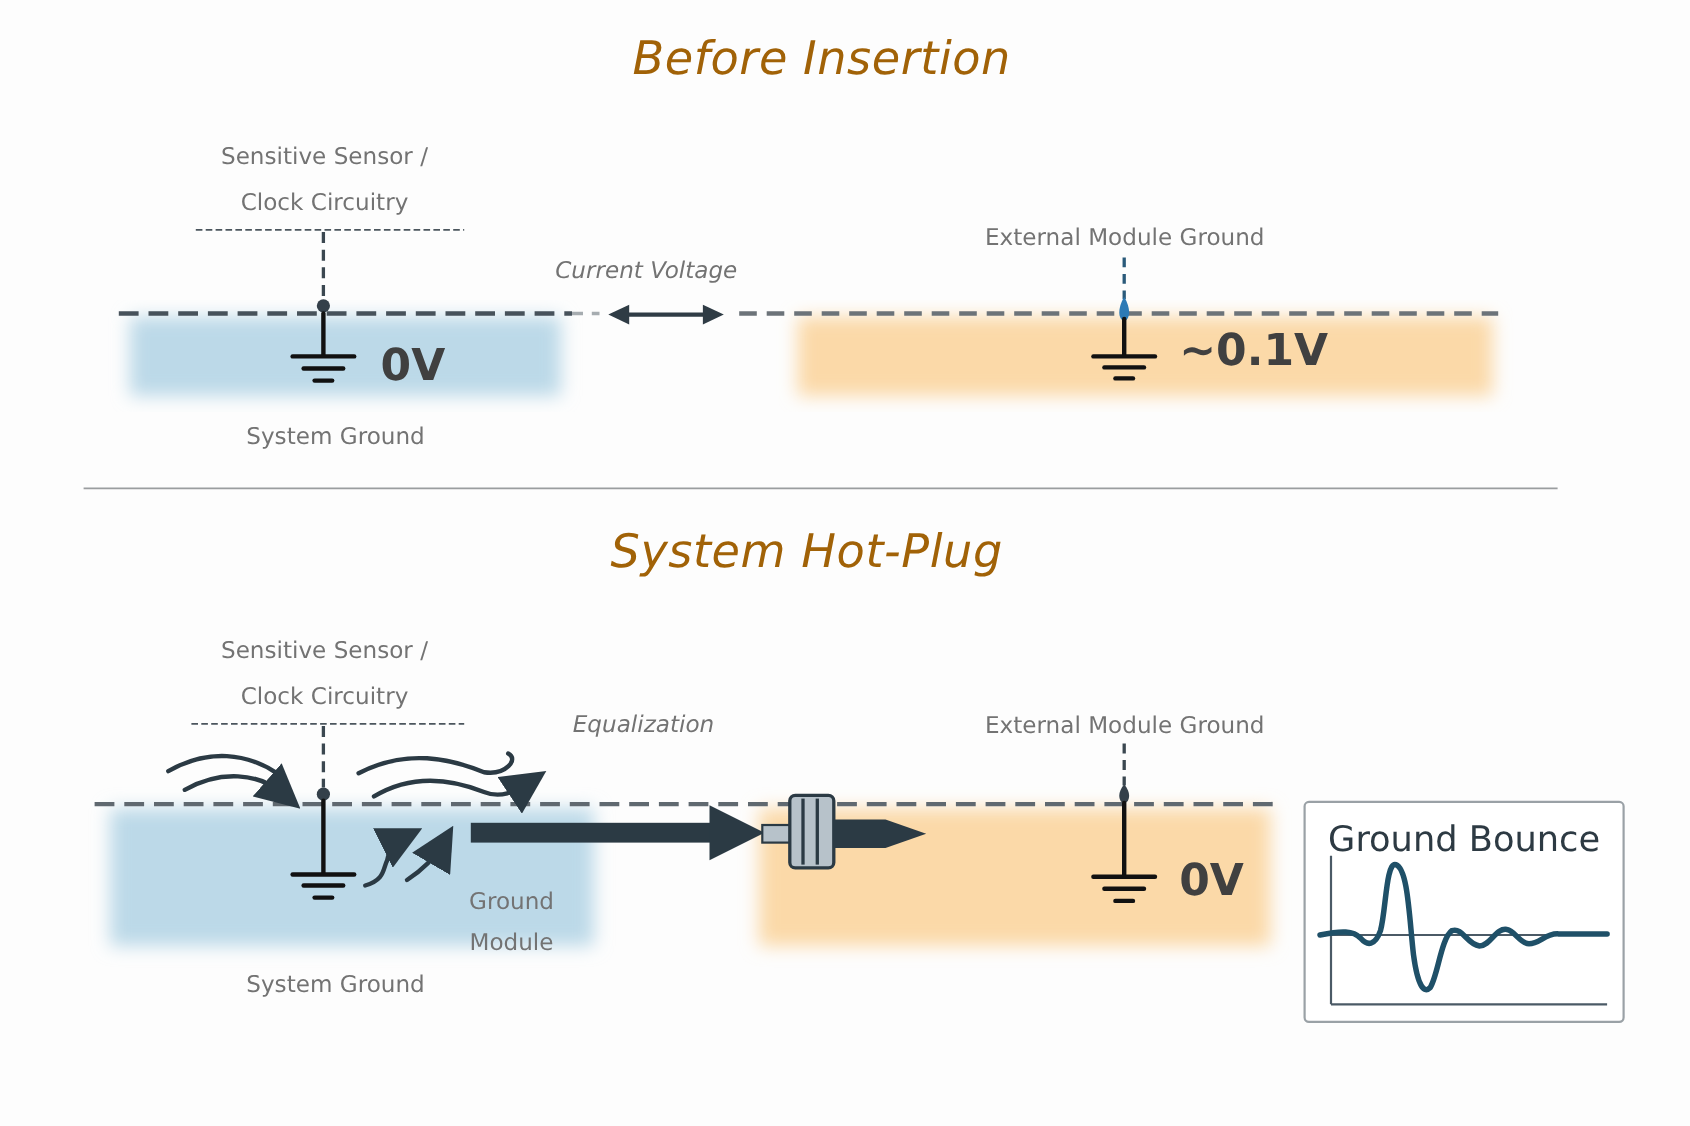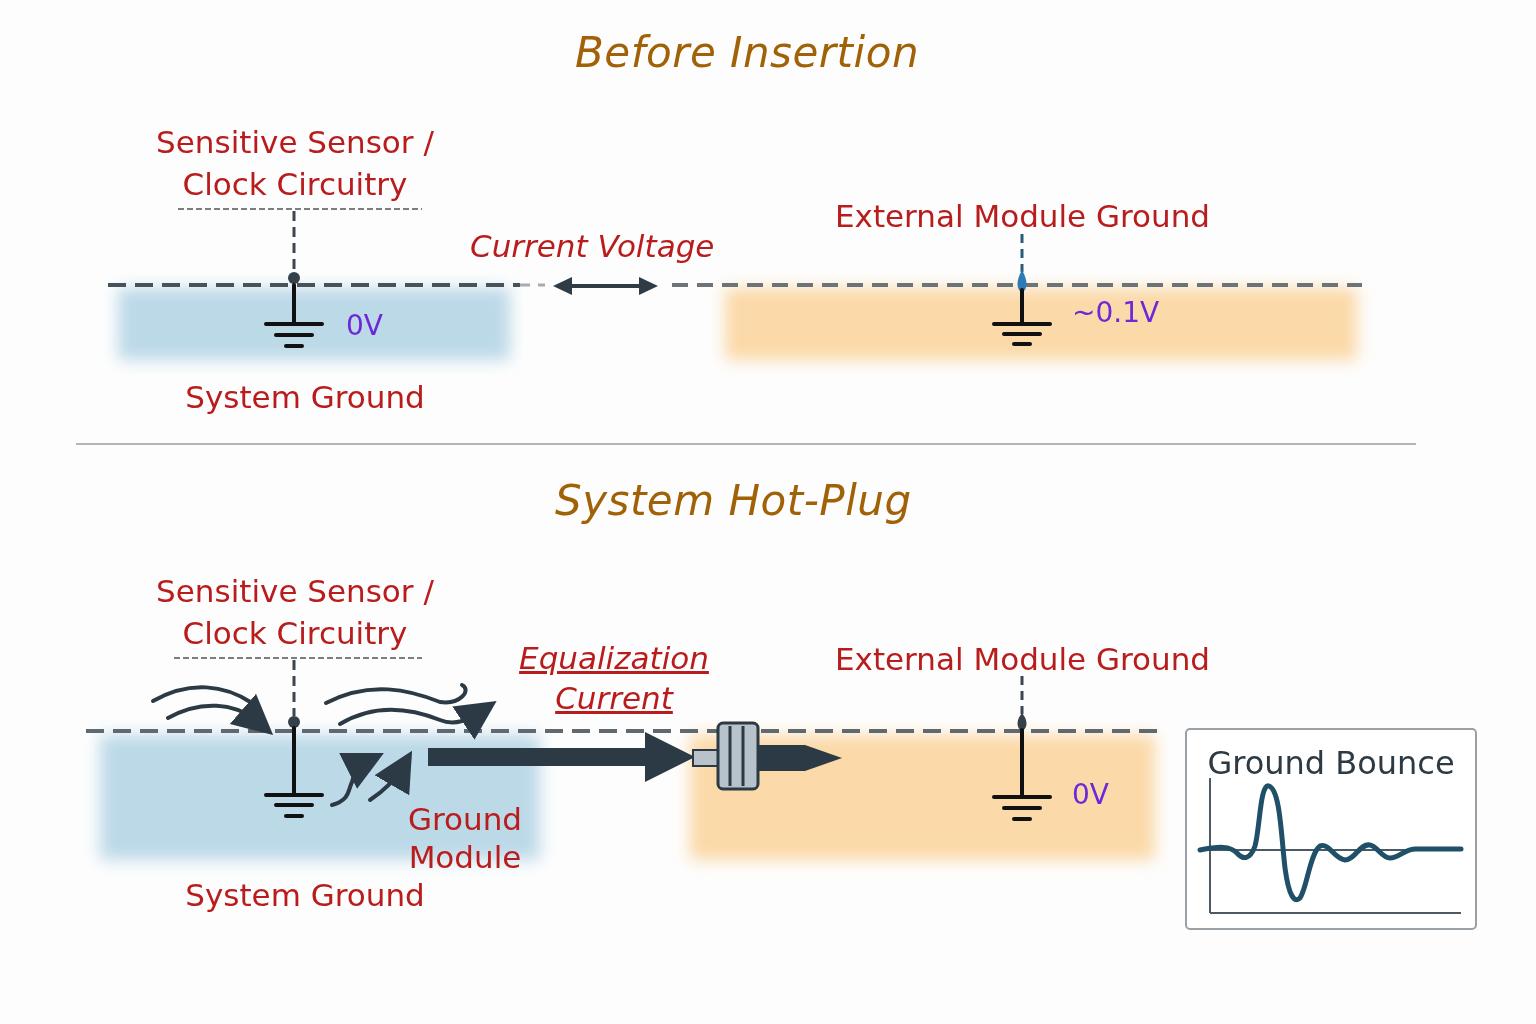--- a/index.html
+++ b/index.html
@@ -1,22 +1,22 @@
 <!DOCTYPE html>
 <html><head>
 <meta charset="utf-8">
 <style>
   html, body { margin:0; padding:0; background:#fdfdfd; }
   body { width:1536px; height:1024px; position:relative; overflow:hidden;
          font-family:"DejaVu Sans", sans-serif; color:#2b3a44; }
   .abs { position:absolute; }
   .title { font-style:italic; font-size:42px; font-weight:500; color:#a16207; white-space:nowrap; letter-spacing:0.5px; }
-  .lbl { font-size:31px; color:#b91c1c; white-space:nowrap; text-align:center; line-height:42px; }
+  .lbl { font-size:21px; color:#737373; white-space:nowrap; text-align:center; line-height:42px; }
   .ital { font-style:italic; }
-  .volt { font-size:28px; color:#6d28d9; white-space:nowrap; }
+  .volt { font-size:40px; color:#404040; white-space:nowrap;font-weight:bold; }
   svg.main { position:absolute; left:0; top:0; }
   .card { position:absolute; left:1185px; top:728px; width:292px; height:202px;
           border:2px solid #9aa1a6; border-radius:5px; background:#fff; box-sizing:border-box; }
   .card-title { position:absolute; left:0; right:0; top:14px; text-align:center; font-size:32px; color:#2d3a43; }
 </style>
 </head>
 <body>
 
 <div class="abs title" style="left:575px;top:28px;">Before Insertion</div>
 <div class="abs title" style="left:555px;top:476px;">System Hot-Plug</div>
@@ -125,23 +125,22 @@
 
 <div class="abs lbl" style="left:140px;top:570px;width:310px;">
   <div>Sensitive Sensor /</div>
   <div>Clock Circuitry</div>
 </div>
 <div class="abs lbl" style="left:150px;top:874px;width:310px;">System Ground</div>
 <div class="abs lbl" style="left:395px;top:800px;width:140px;line-height:38px;text-align:center;">
   <div>Ground</div>
   <div>Module</div>
 </div>
-<div class="abs lbl ital" style="left:505px;top:638px;width:218px;line-height:40px;text-decoration:underline;">
+<div class="abs lbl ital" style="left:476px;top:638px;width:218px;line-height:40px;">
   <div>Equalization</div>
-  <div>Current</div>
 </div>
 <div class="abs lbl" style="left:825px;top:638px;width:395px;">External Module Ground</div>
 <div class="abs volt" style="left:1072px;top:778px;">0V</div>
 
 <div class="card">
   <div class="card-title">Ground Bounce</div>
   <svg width="292" height="202" viewBox="0 0 292 202" style="position:absolute;left:-2px;top:-2px;">
     <line x1="25" y1="50" x2="25" y2="185" stroke="#4b5a66" stroke-width="2"></line>
     <line x1="25" y1="185" x2="276" y2="185" stroke="#4b5a66" stroke-width="2"></line>
     <line x1="15" y1="122" x2="276" y2="122" stroke="#4b5a66" stroke-width="2"></line>

